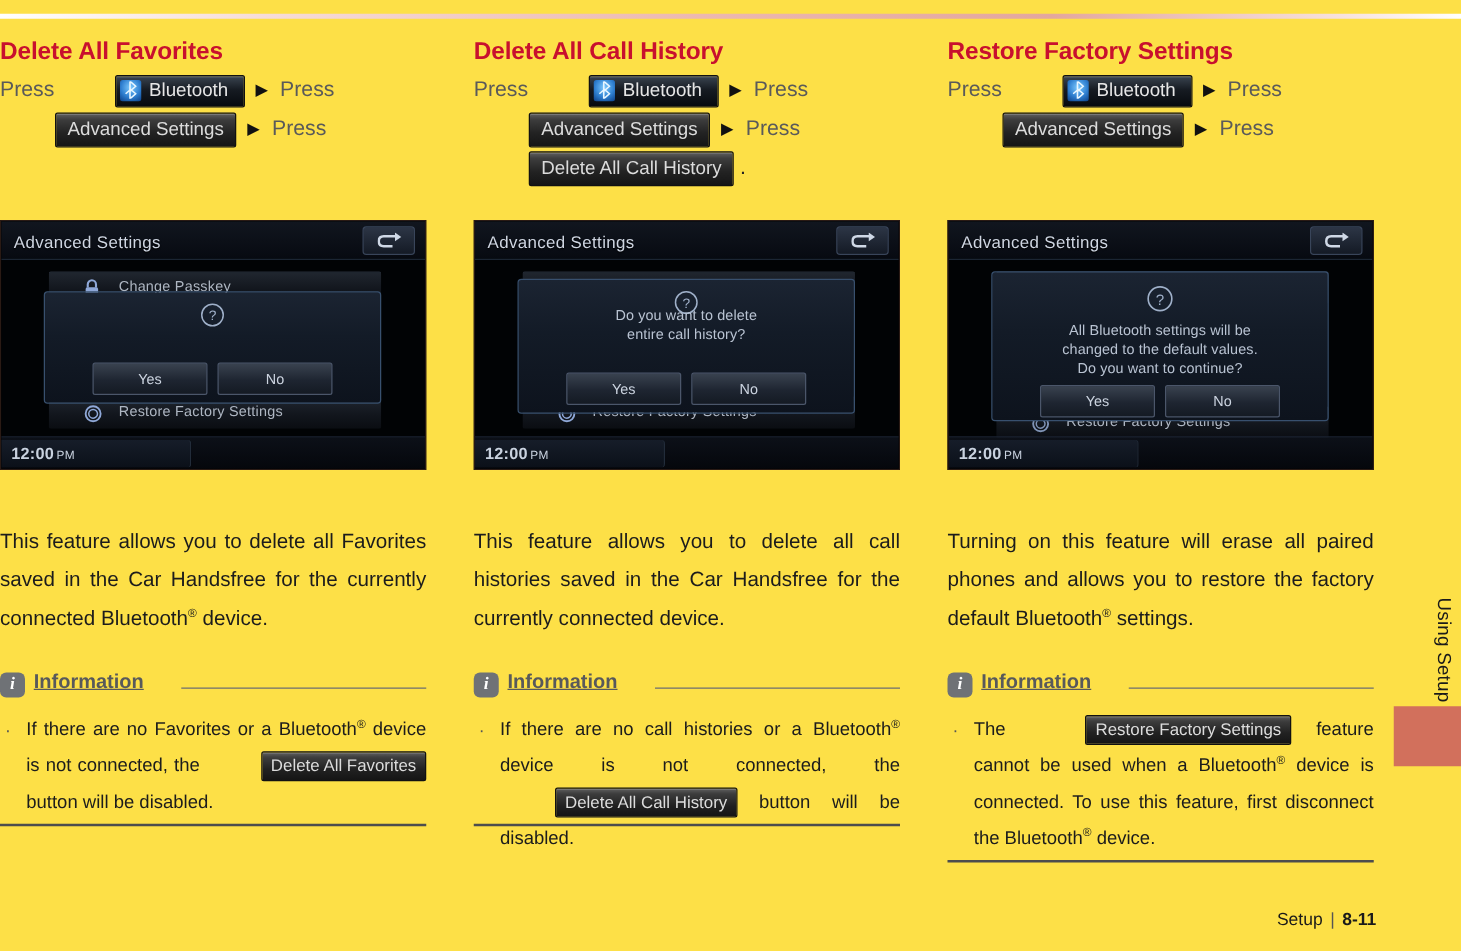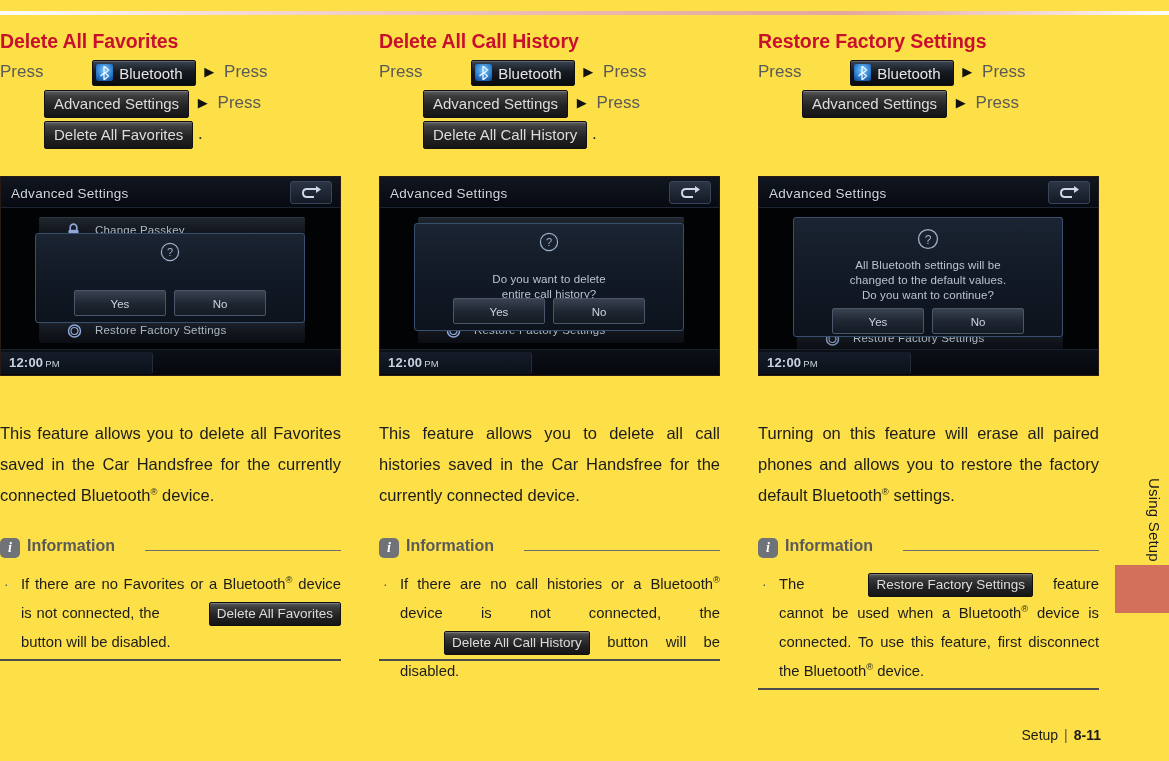--- a/index.html
+++ b/index.html
@@ -166,21 +166,21 @@
   .info-head { position:relative; height:26px; }
   .info-ico {
     position:absolute; left:0; top:1px; width:20px; height:20px;
     border-radius:5px; background:#6f7276;
     color:#fff; font-style:italic; font-weight:bold;
     font-size:14px; text-align:center; line-height:20px;
     font-family:"Liberation Serif", serif;
   }
   .info-label {
     position:absolute; left:27px; top:0px;
-    font-size:16px; font-weight:bold; color:#58595b;
+    font-size:16px; font-weight:bold; color:#58595b;text-decoration:underline;
   }
   .info-rule {
     position:absolute; left:145px; top:13px; right:0; height:1px;
     background:#6d6e70;
   }
   .info-body {
     position:relative; margin-top:7px;
     font-size:14.8px; line-height:29px; color:#1c1c1c;
   }
   .info-body .bullet {
@@ -207,24 +207,20 @@
           <span class="chip bt"><span class="bt-ico"><svg width="10" height="14" viewBox="0 0 10 14">
                   <path d="M4 0 L8.5 4 L4 8 L4 0 M4 6 L8.5 10 L4 14 L4 6 M4 7 L0.5 10" stroke="#e8f6ff" stroke-width="1.3" fill="none"></path>
                 </svg></span><span class="lbl">Bluetooth</span></span>
           <span class="tri">▶</span>
           <span class="word">Press</span>
         </div>
         <div>
           <span class="chip">Advanced Settings</span>
           <span class="tri">▶</span>
           <span class="word">Press</span>
-        </div>
-        <div>
-          <span class="chip">Delete All Favorites</span>
-          <span class="dot">.</span>
         </div>
       </div>
 
       <div class="shot">
         <div class="sbody">
           <div class="shot-topbar"></div>
           <div class="shot-title">Advanced Settings</div>
           <div class="back-btn">
             <svg width="20" height="14" viewBox="0 0 20 14">
                 <path d="M16 3 L5 3 Q1 3 1 7 Q1 11 5 11 L12 11" stroke="#cfd8e6" stroke-width="2" fill="none"></path>
@@ -332,21 +328,21 @@
                   <path d="M4 8 a3.5 3.5 0 0 1 7 0 a3.5 3.5 0 0 1-7 0" stroke="#8fa8d8" stroke-width="1.2" fill="none"></path>
                 </svg></span>
             <span class="rtext">Restore Factory Settings</span>
           </div>
 
           <div class="dialog" style="top:46px; height:108px;">
             <span class="dlg-q" style="top:8px;"><svg width="20" height="20" viewBox="0 0 20 20">
                   <circle cx="10" cy="10" r="8.6" stroke="#9fb0c9" stroke-width="1.2" fill="none"></circle>
                   <text x="10" y="14.2" text-anchor="middle" font-size="11" fill="#9fb0c9" font-family="Liberation Sans, sans-serif">?</text>
                 </svg></span>
-            <div class="dlg-msg" style="top:48px;">
+            <div class="dlg-msg" style="top:22px;">
               <div>Do you want to delete</div>
               <div>entire call history?</div>
             </div>
             <div class="dlg-btns" style="top:74px; padding:0 34px;">
               <div class="dlg-btn">Yes</div>
               <div class="dlg-btn">No</div>
             </div>
           </div>
 
           <div class="statusbar">

